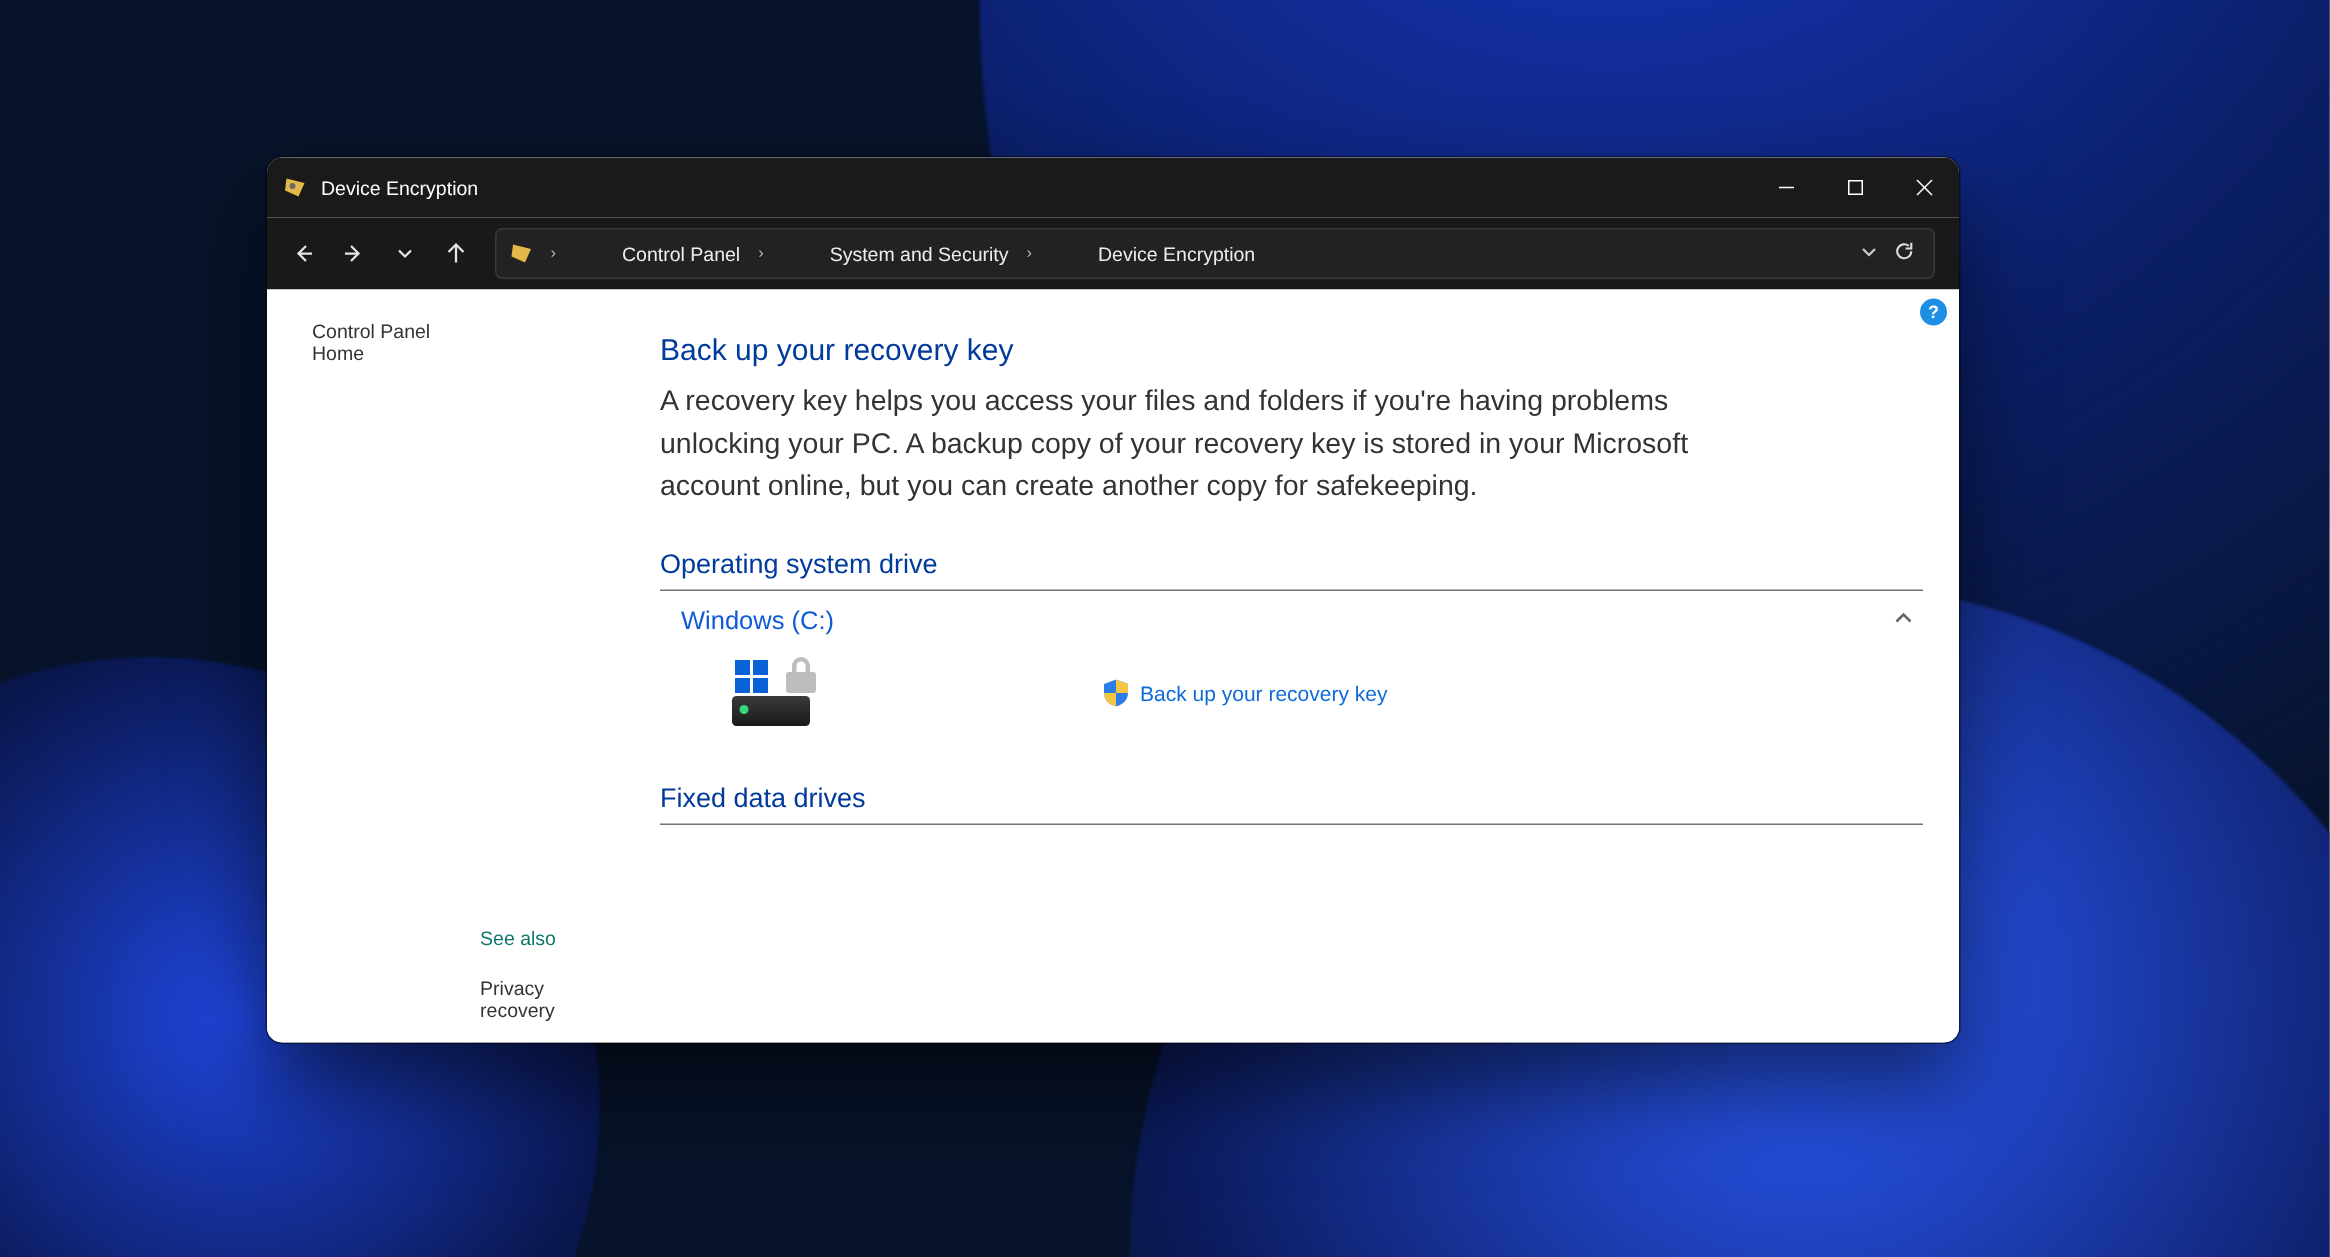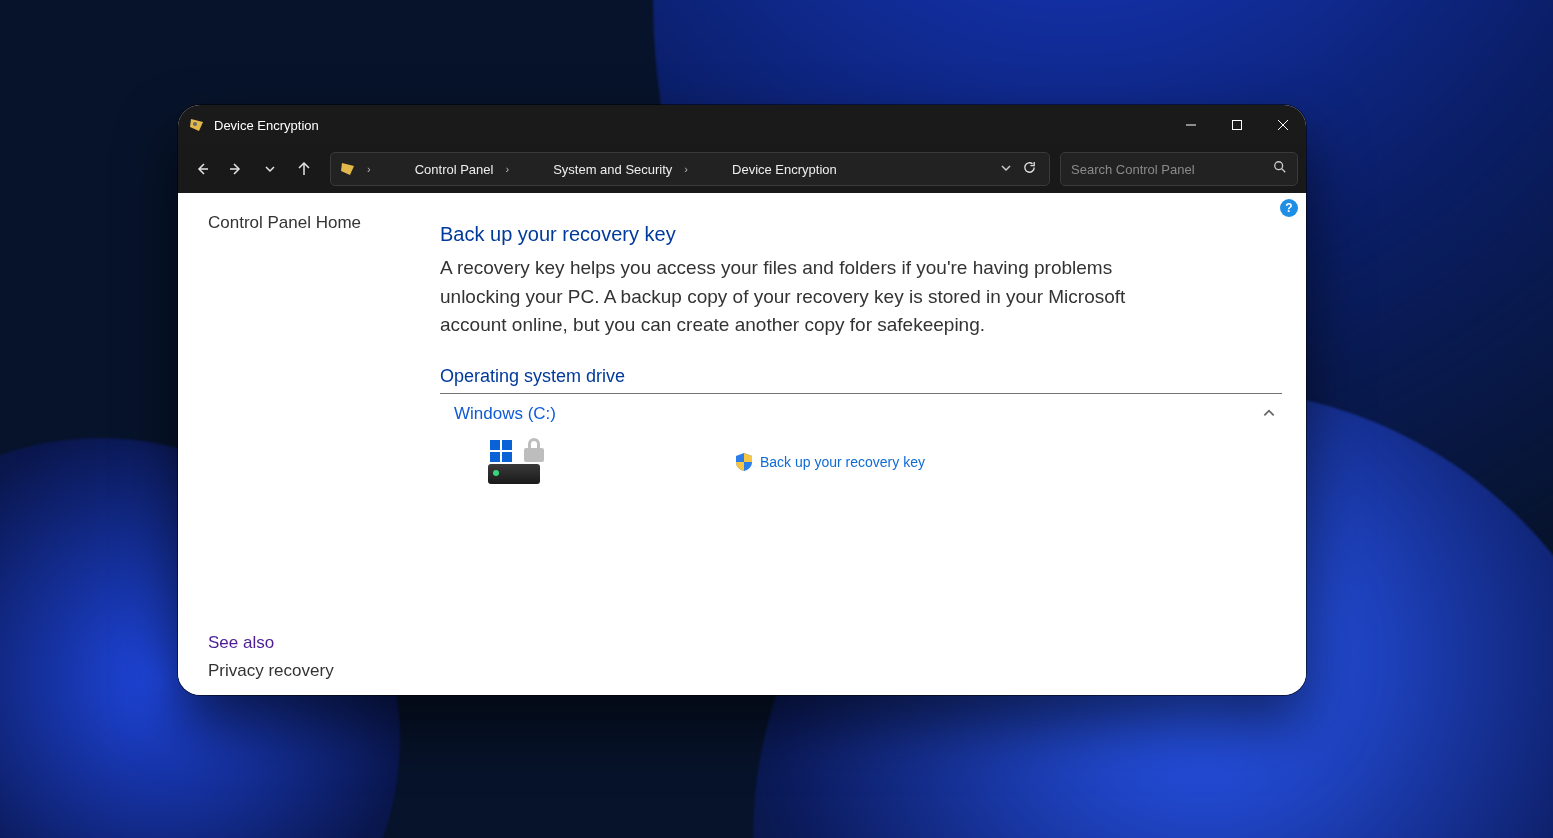--- a/index.html
+++ b/index.html
@@ -21,21 +21,21 @@
 .sw3 { width: 600px; height: 600px; left: -200px; bottom: -200px; background: radial-gradient(circle at 60% 40%, #1f47e0 0%, #0a1750 50%, transparent 75%); }
 
 
 .window {
   position: absolute;
   left: 178px;
   top: 105px;
   width: 1128px;
   height: 590px;
   background: #ffffff;
-  border-radius: 22px;
+  border-radius: 10px;
   overflow: hidden;
   box-shadow: 0 30px 60px rgba(0,0,0,0.55), 0 0 0 1px rgba(0,0,0,0.5);
   display: flex;
   flex-direction: column;
 }
 .titlebar {
   height: 40px;
   background: #1a1a1a;
   color: #ffffff;
   display: flex;
@@ -116,26 +116,26 @@
   background:#1f8fe6;
   color:#fff;
   font-size:12px;
   font-weight:600;
   display:flex; align-items:center; justify-content:center;
 }
 .sidebar {
   width: 234px;
   padding: 20px 0 14px 30px;
   display:flex;
-  flex-direction:column;
-  font-size: 17px;
+  flex-direction:row;
+  font-size: 13px;
 }
 .sidebar .home-link { color:#333; }
 .sidebar .see-also-block { margin-top:auto; }
-.sidebar .see-also { color:#4c1d95; margin-bottom:8px; }
+.sidebar .see-also { color:#0f766e; margin-bottom:18px; }
 .sidebar .privacy { color:#333; }
 
 .main {
   flex:1;
   padding: 30px 24px 14px 28px;
   overflow:auto;
 }
 .main h1.section-title {
   color:#003a9b;
   font-weight:400;
@@ -292,29 +292,20 @@
         </span>
         <span>
           <svg width="15" height="15" viewBox="0 0 16 16" fill="none">
               <path d="M13 8a5 5 0 1 1-1.8-3.85" stroke="#ddd" stroke-width="1.5"></path>
               <path d="M13 2v4h-4" stroke="#ddd" stroke-width="1.5" fill="none"></path>
             </svg>
         </span>
       </span>
     </div>
 
-    <div class="searchbox">
-      <input type="text" placeholder="Search Control Panel" style="">
-      <span class="s-icon">
-        <svg width="14" height="14" viewBox="0 0 16 16" fill="none">
-            <circle cx="6.5" cy="6.5" r="4.5" stroke="#ccc" stroke-width="1.5"></circle>
-            <line x1="10" y1="10" x2="14" y2="14" stroke="#ccc" stroke-width="1.5"></line>
-          </svg>
-      </span>
-    </div>
   </div>
 
   <div class="content">
     <div class="help-badge">?</div>
 
     <div class="sidebar">
       <div class="home-link">Control Panel Home</div>
       <div class="see-also-block">
         <div class="see-also">See also</div>
         <div class="privacy">Privacy recovery</div>
@@ -353,15 +344,16 @@
             <svg width="16" height="18" viewBox="0 0 16 18">
                 <path d="M8 0 L16 3 V9 C16 14 12 17 8 18 C4 17 0 14 0 9 V3 Z" fill="#2b7de9"></path>
                 <path d="M8 0 L16 3 V9 H8 Z" fill="#f6c544"></path>
                 <path d="M0 9 H8 V18 C4 17 0 14 0 9 Z" fill="#f6c544"></path>
               </svg>
           </span>
           <span>Back up your recovery key</span>
         </a>
       </div>
 
+      <h2 class="group-title">Fixed data drives</h2>
     </div>
   </div>
 </div>
 
 </body></html>

